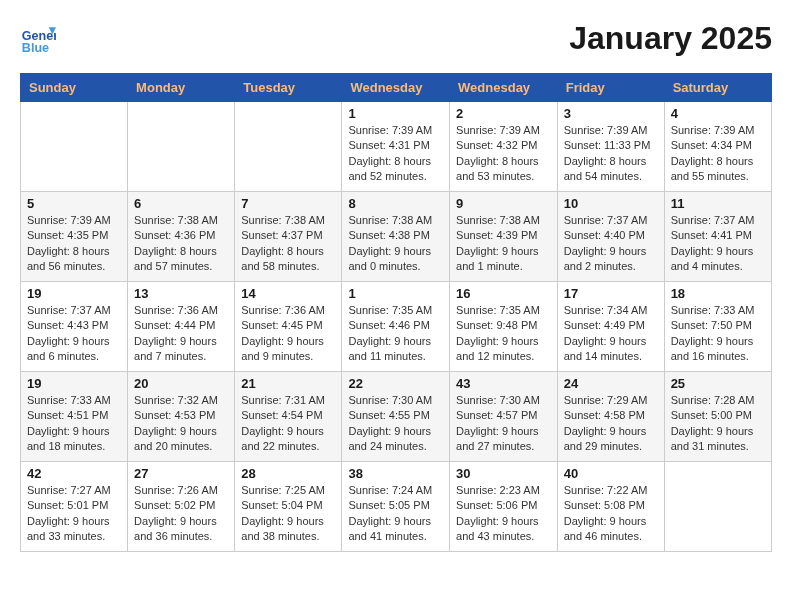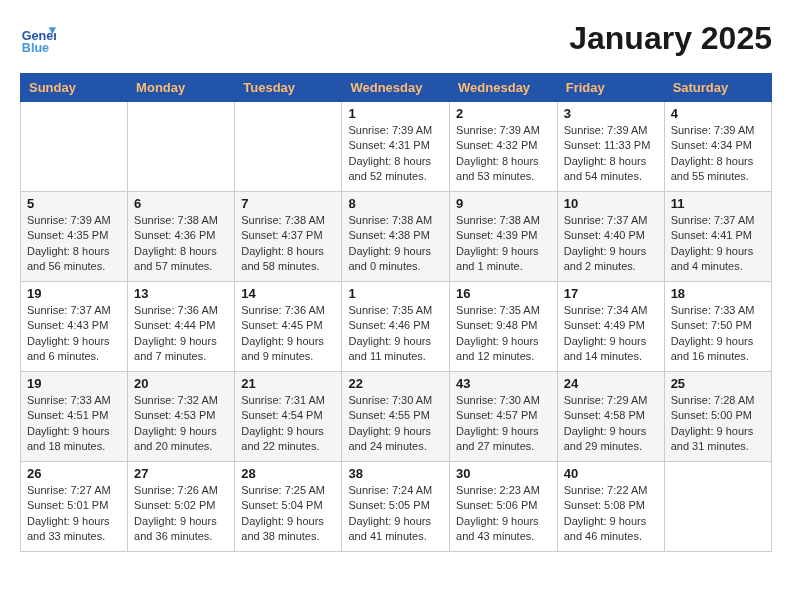--- a/index.html
+++ b/index.html
@@ -264,21 +264,21 @@
         </td>
         <td>
           <div class="day-number">25</div>
           <div class="day-info">Sunrise: 7:28 AM
 Sunset: 5:00 PM
 Daylight: 9 hours and 31 minutes.</div>
         </td>
       </tr>
       <tr>
         <td>
-          <div class="day-number">26</div>
+          <div class="day-number">42</div>
           <div class="day-info">Sunrise: 7:27 AM
 Sunset: 5:01 PM
 Daylight: 9 hours and 33 minutes.</div>
         </td>
         <td>
           <div class="day-number">27</div>
           <div class="day-info">Sunrise: 7:26 AM
 Sunset: 5:02 PM
 Daylight: 9 hours and 36 minutes.</div>
         </td>

